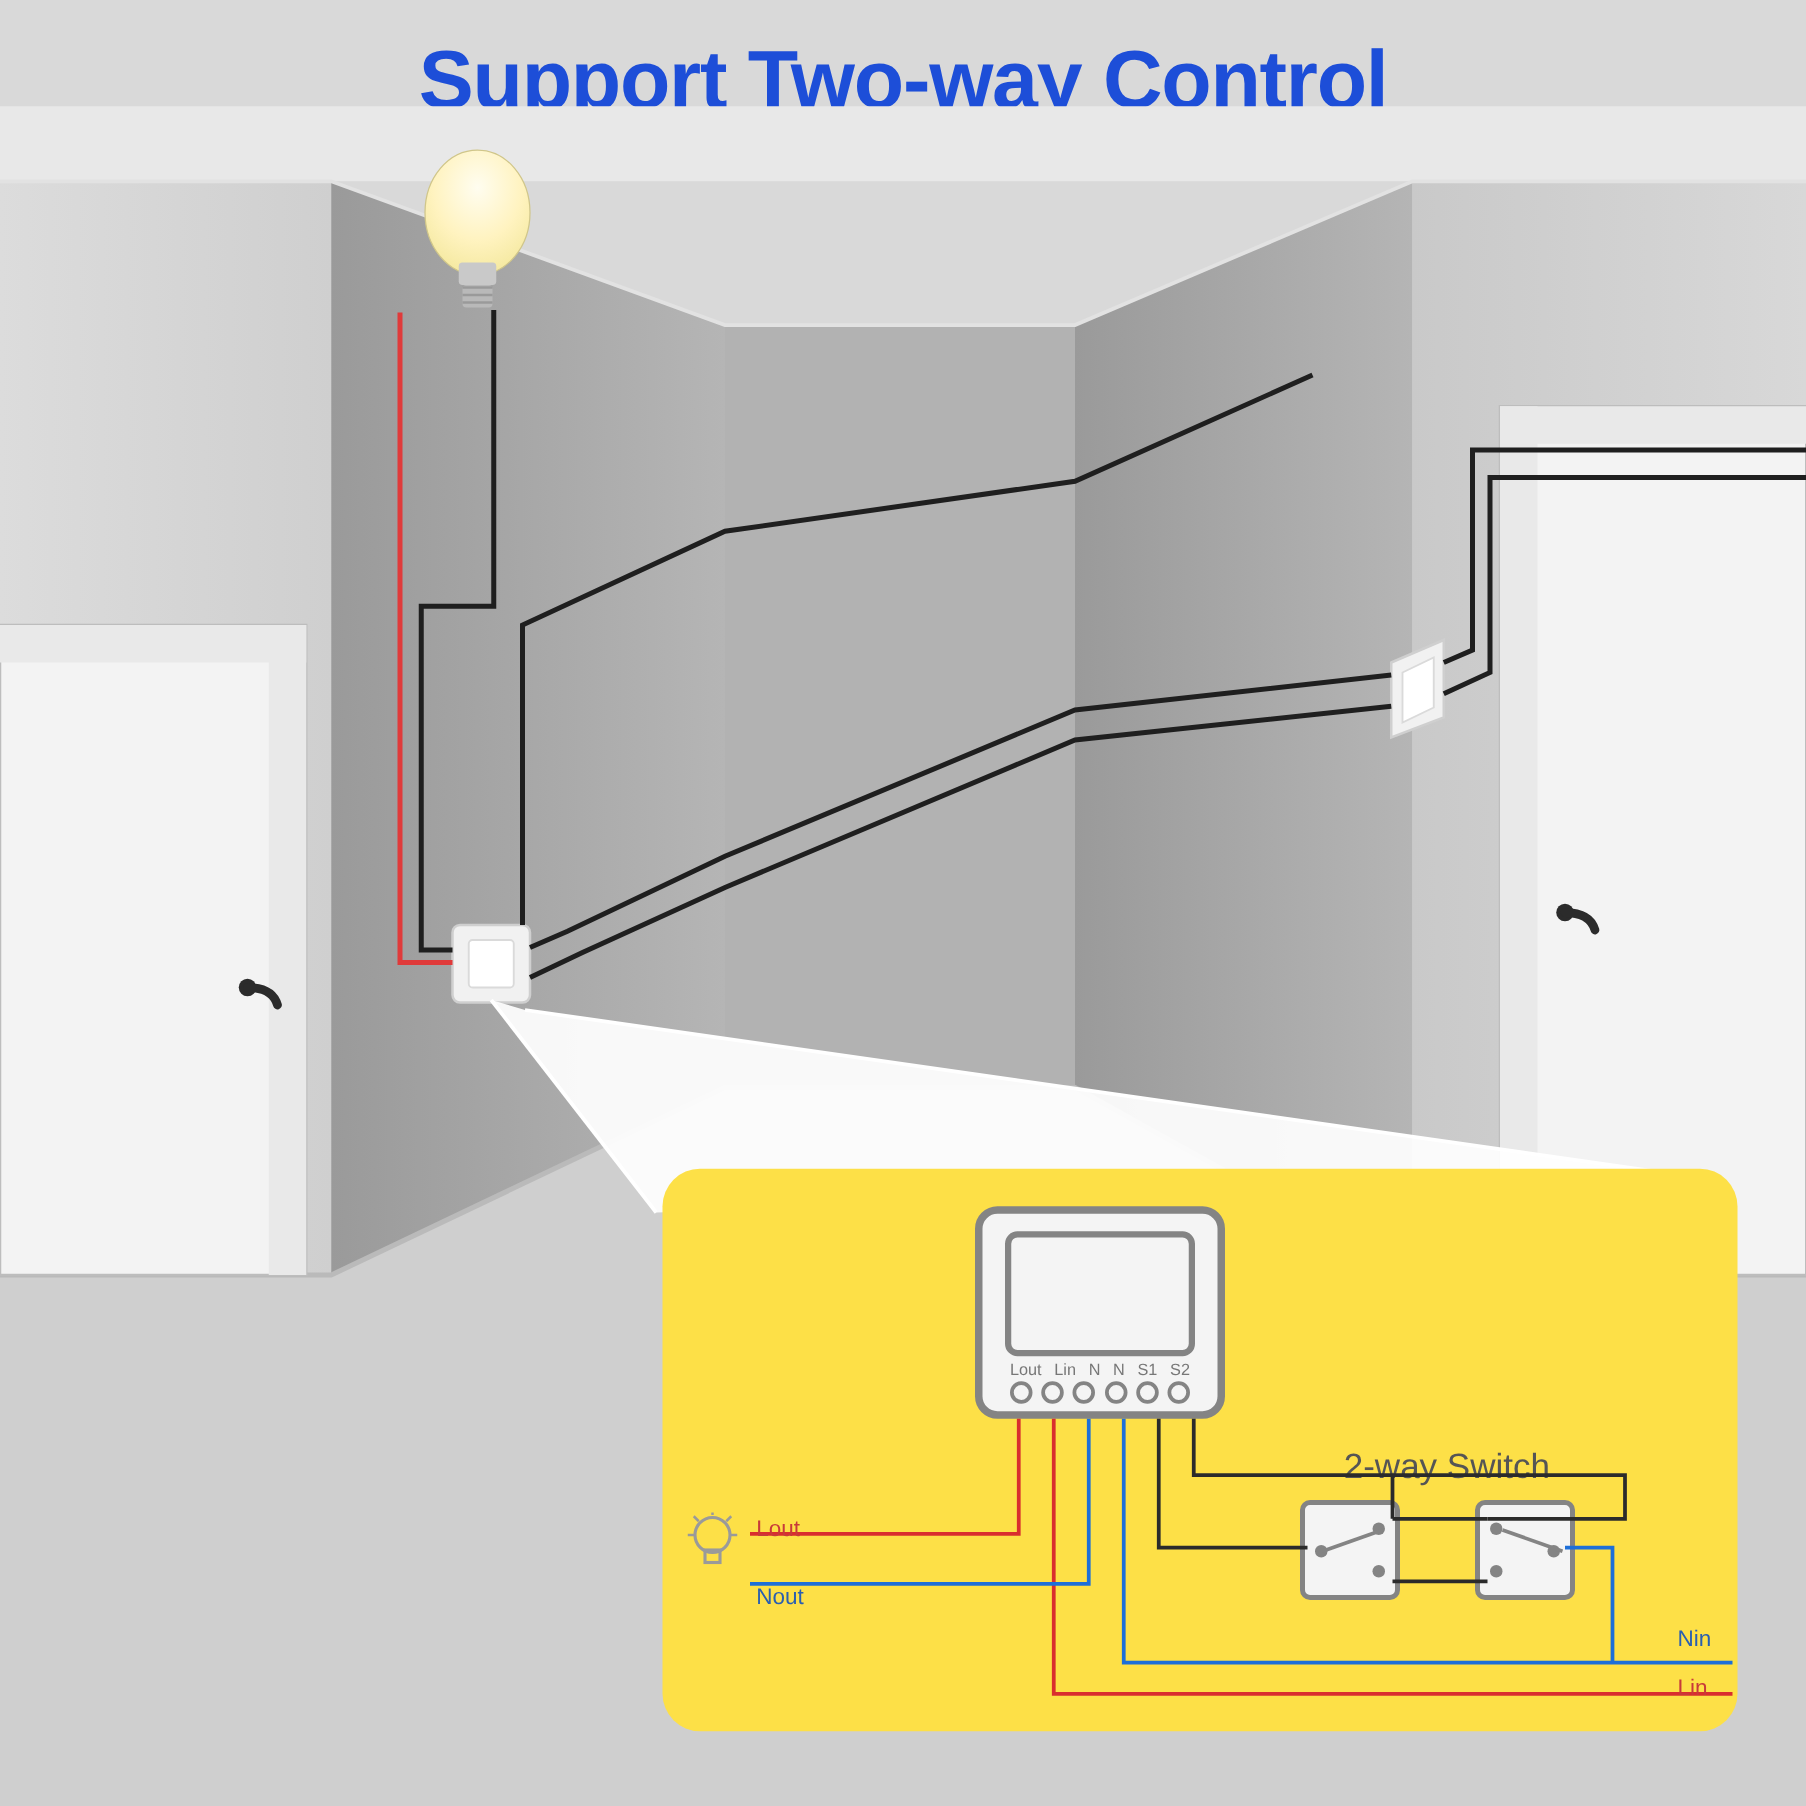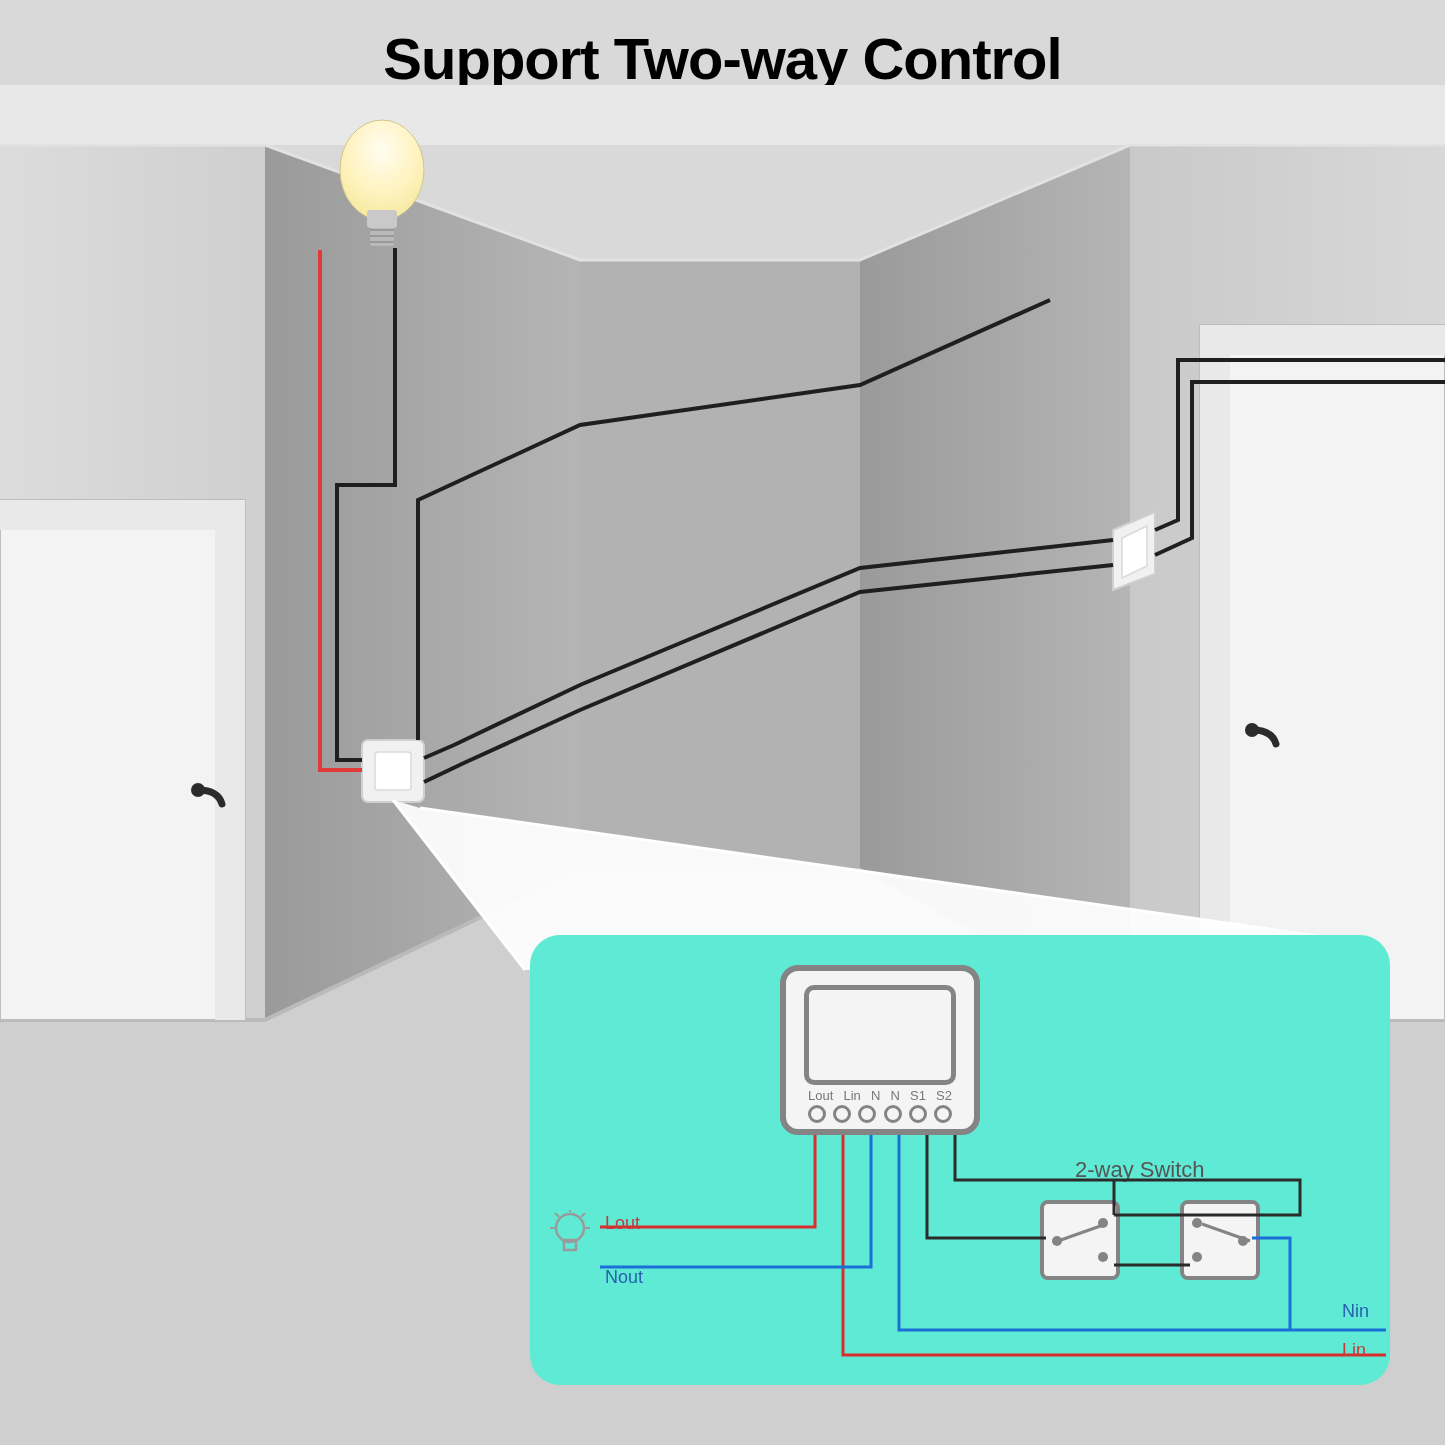--- a/index.html
+++ b/index.html
@@ -10,33 +10,33 @@
     font-family: Arial, Helvetica, sans-serif;
     background: #d9d9d9;
     overflow: hidden;
   }
   .title {
     position: absolute;
     top: 25px;
     left: 0;
     width: 100%;
     text-align: center;
-    font-size: 58px;
+    font-size: 66px;
     font-weight: 900;
-    color: #000000;
+    color: #1d4ed8;
     letter-spacing: -1px;
   }
   .scene { position: absolute; inset: 0; }
   .callout-panel {
     position: absolute;
     left: 530px;
     top: 935px;
     width: 860px;
     height: 450px;
-    background: #5eead4;
+    background: #fde047;
     border-radius: 30px;
   }
   .module-box {
     position: absolute;
     left: 250px;
     top: 30px;
     width: 200px;
     height: 170px;
     border: 6px solid #848484;
     border-radius: 18px;
@@ -81,21 +81,21 @@
     background: #848484;
     border-radius: 50%;
   }
   .schematic-label {
     position: absolute;
     font-size: 18px;
     color: #777;
   }
   .schematic-title {
     position: absolute;
-    font-size: 22px;
+    font-size: 28px;
     color: #555;
   }
   .bulb-icon {
     position: absolute;
     left: 20px;
     top: 275px;
   }
 </style>
 </head>
 <body>

